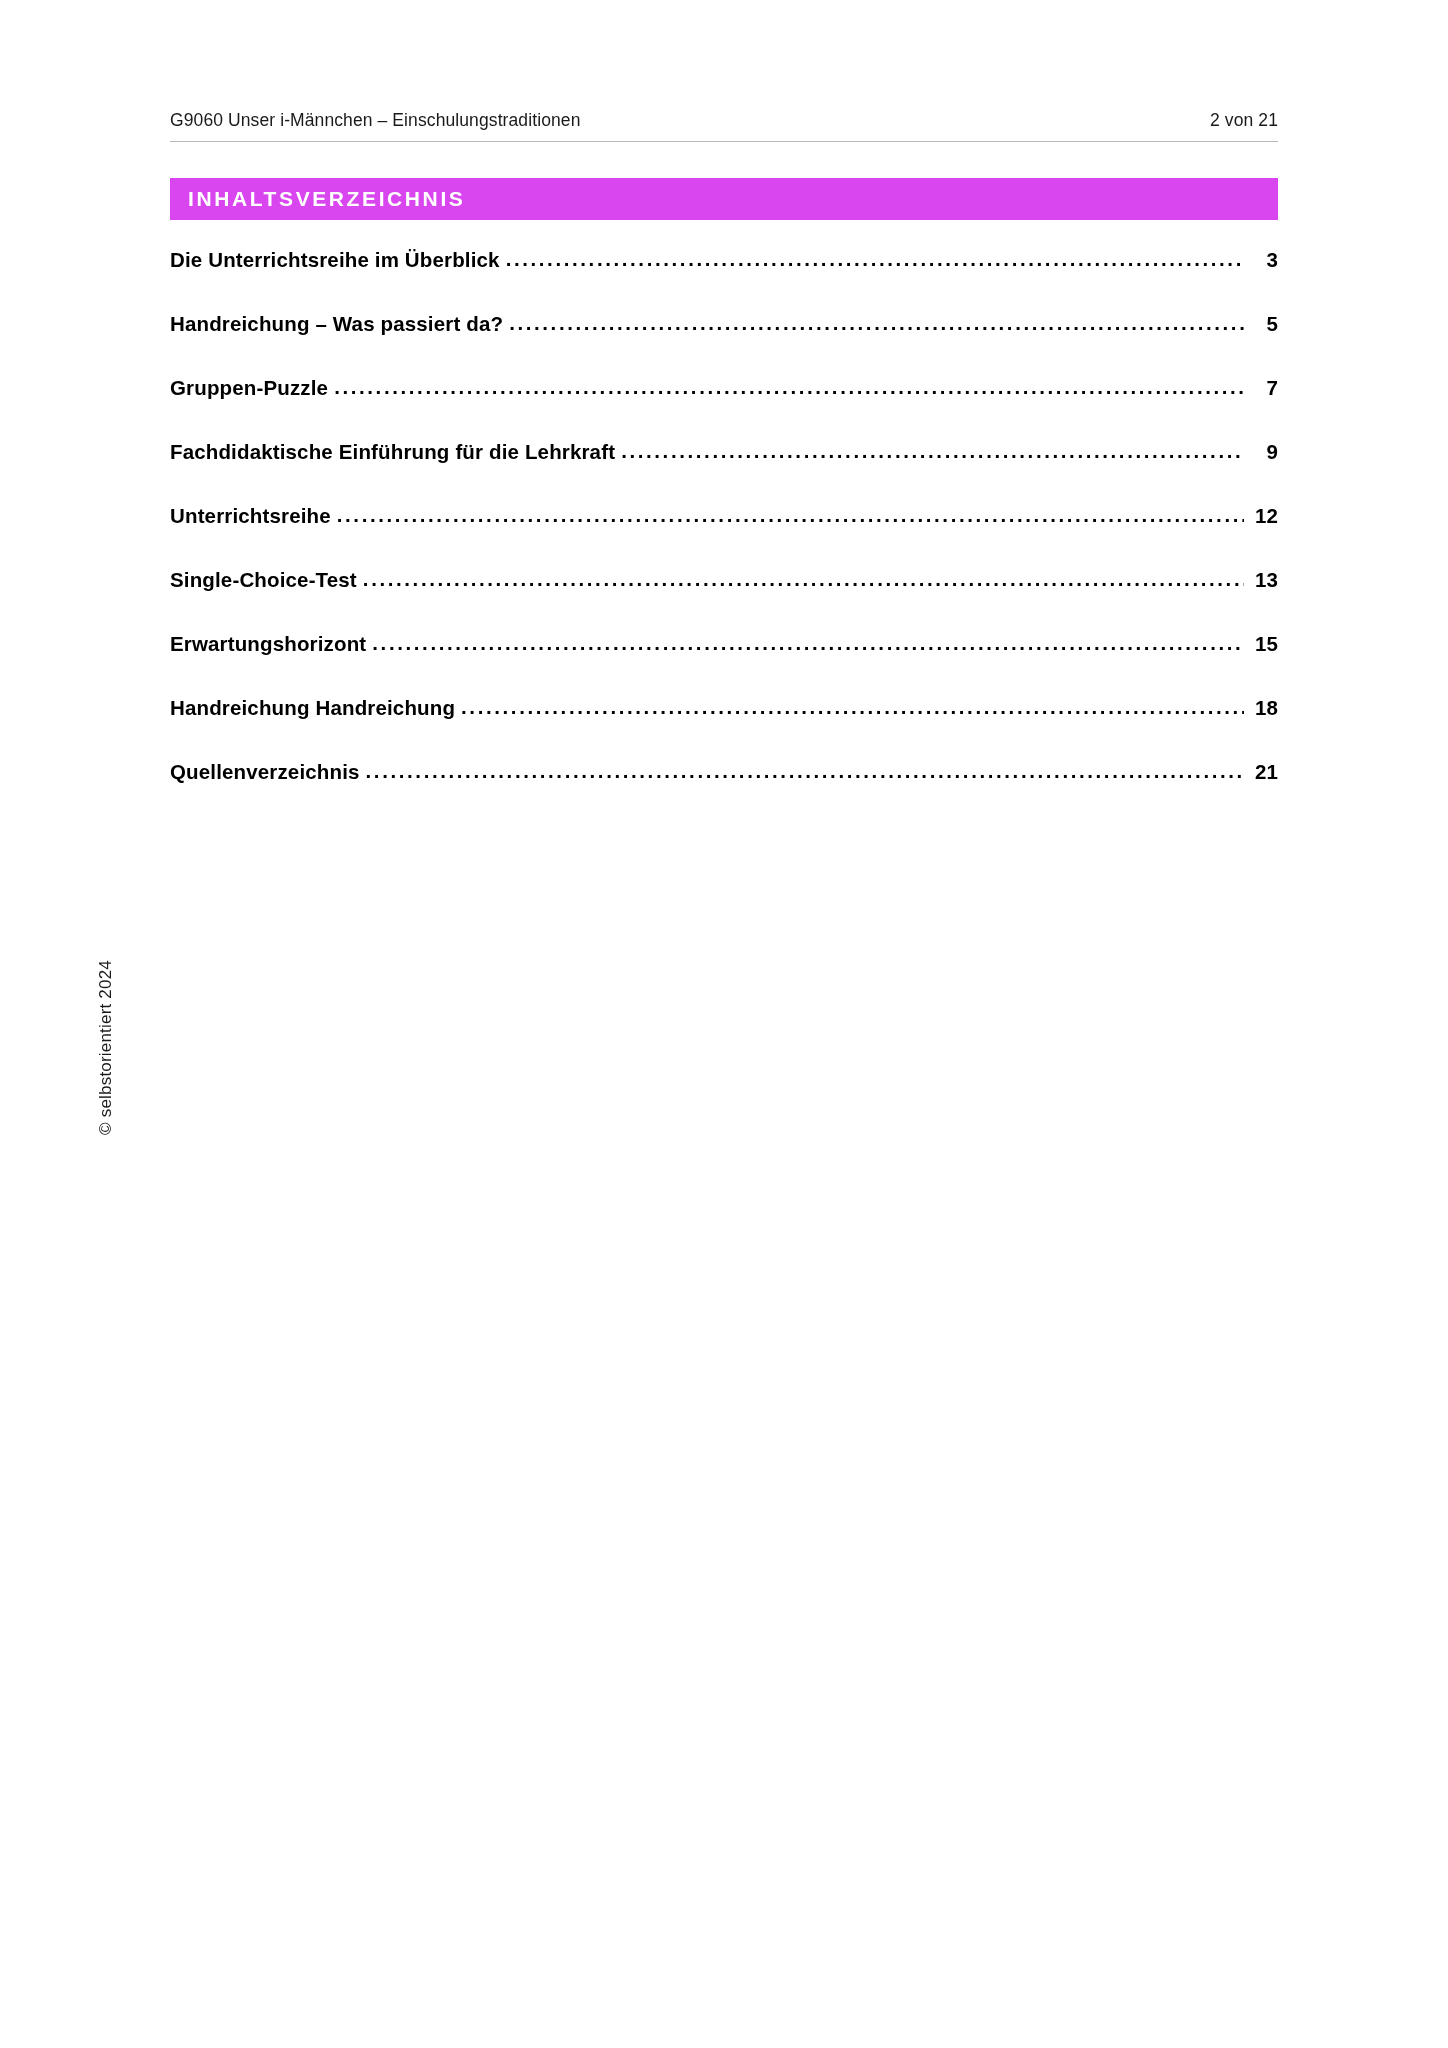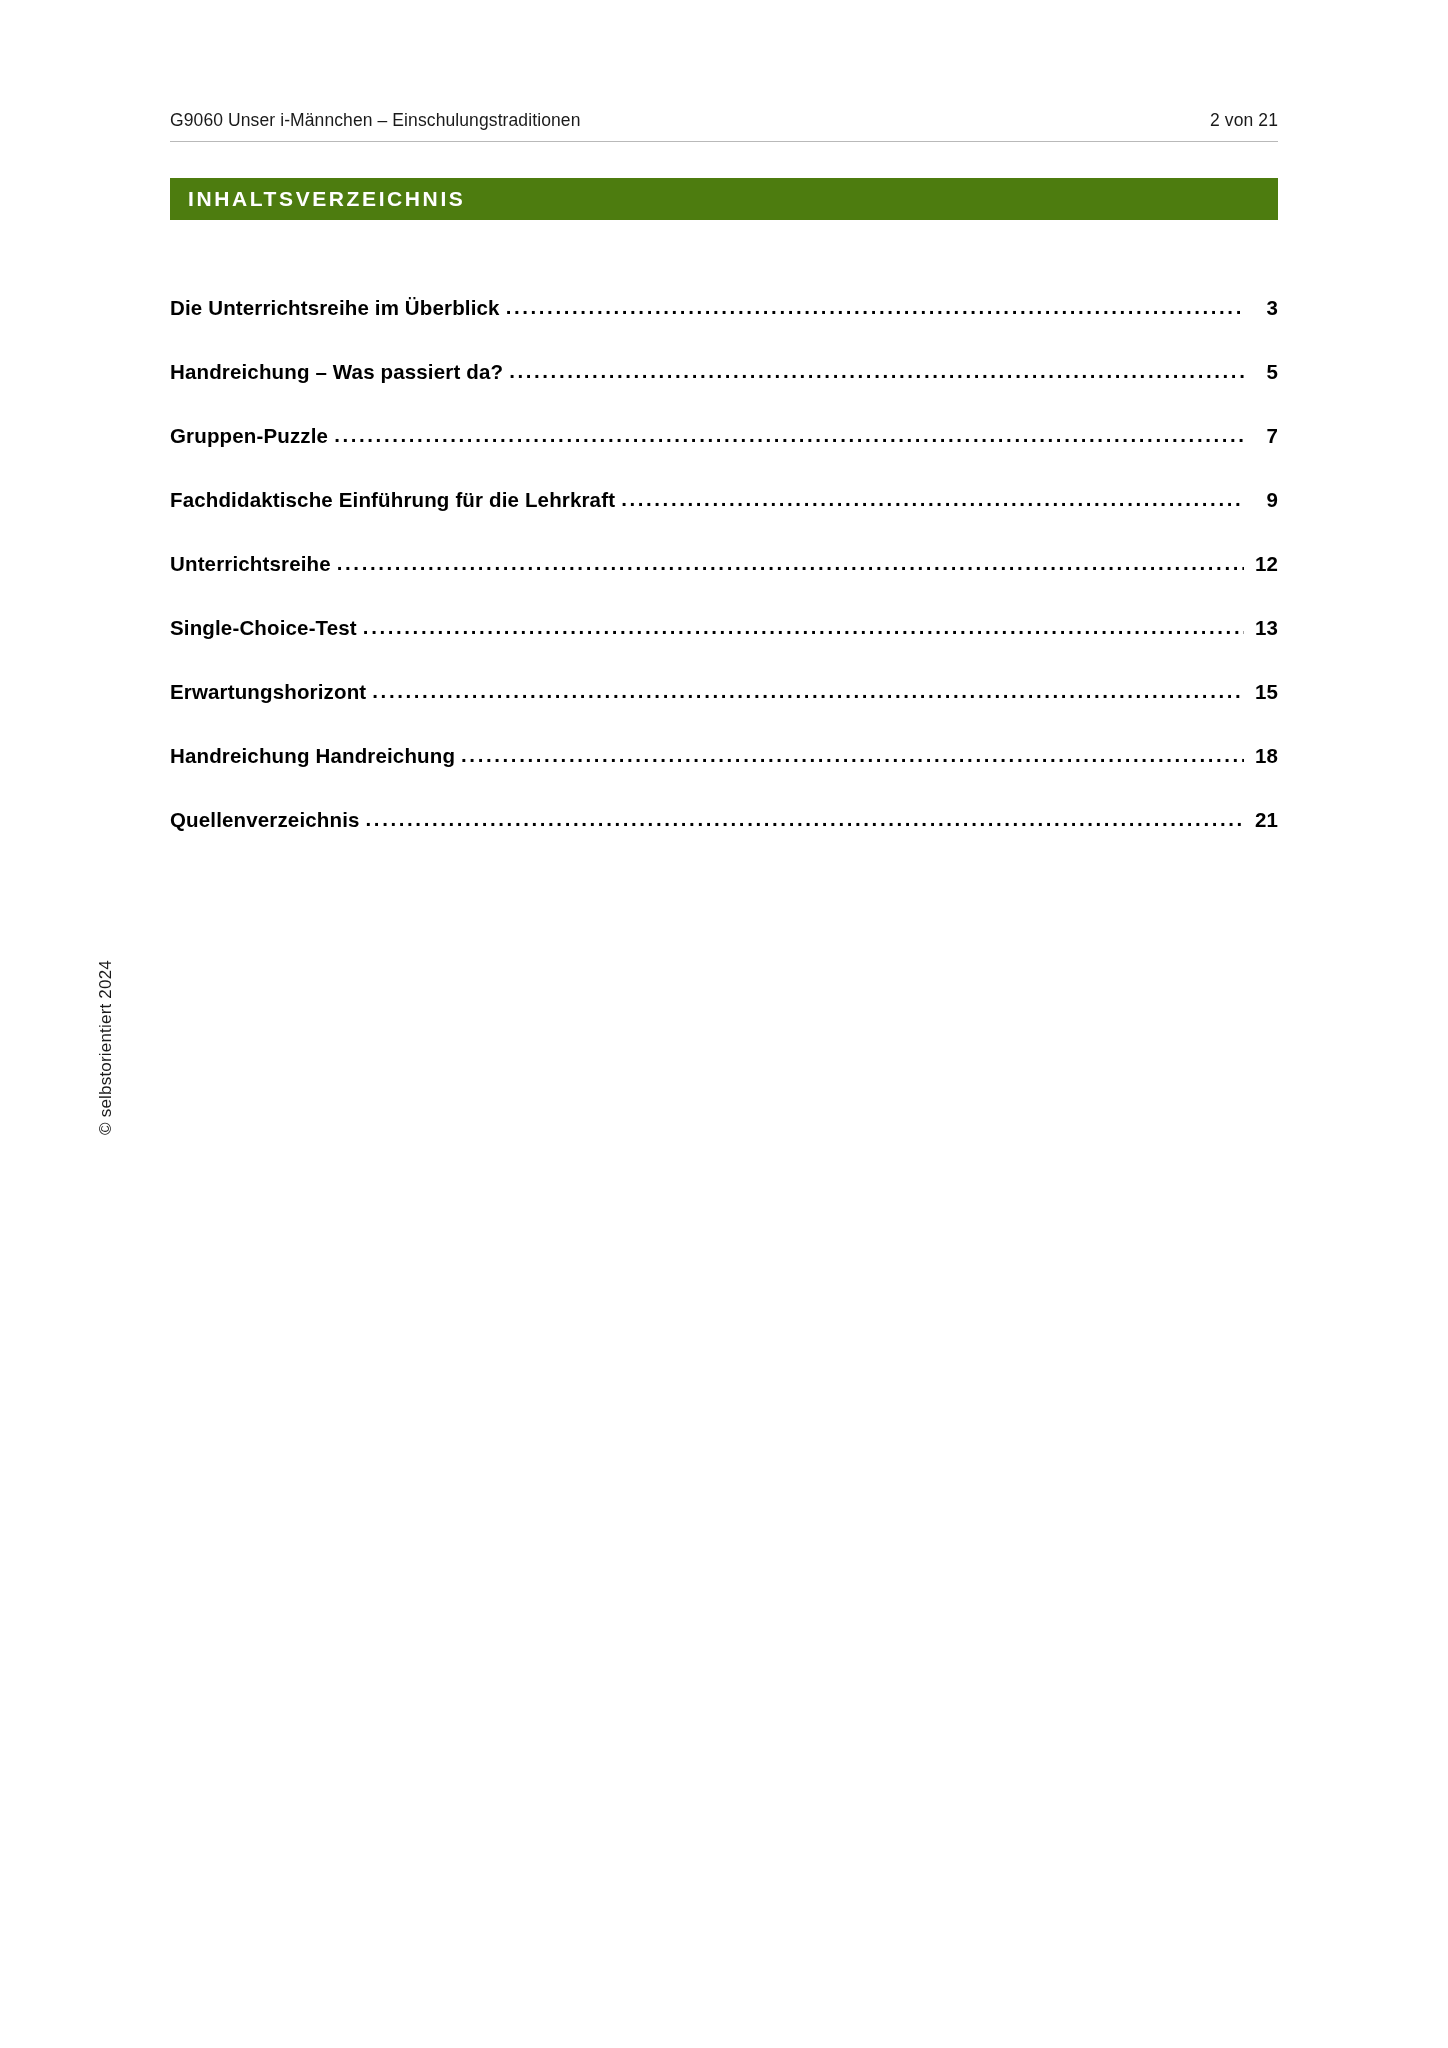--- a/index.html
+++ b/index.html
@@ -45,39 +45,38 @@
     border-top: 1px solid #b9b9b9;
   }
 
   
   .title-bar {
     position: absolute;
     left: 170px;
     right: 170px;
     top: 178px;
     height: 42px;
-    background: #4d7c0f;
+    background: #d946ef;
     display: flex;
     align-items: center;
   }
   .title-bar-text {
     color: #ffffff;
     font-size: 21px;
     font-weight: bold;
     letter-spacing: 2.6px;
     padding-left: 18px;
   }
 
   
   .toc {
     position: absolute;
     left: 170px;
     right: 170px;
     top: 248px;
-    margin-top: 48px;
   }
   .toc-entry {
     display: flex;
     align-items: baseline;
     height: 64px;
     font-size: 20.5px;
     font-weight: bold;
     color: #000000;
     letter-spacing: 0.15px;
   }

